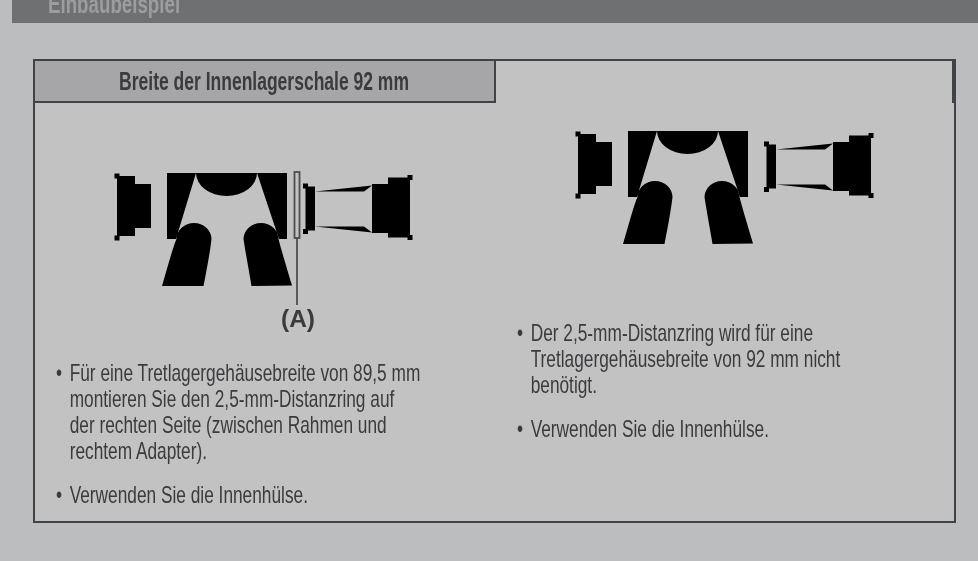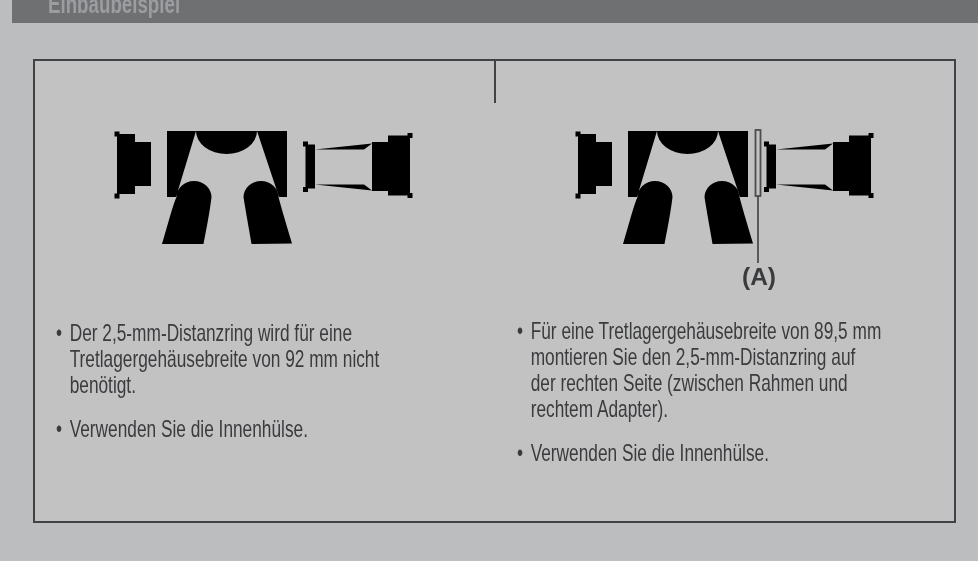--- a/index.html
+++ b/index.html
@@ -67,20 +67,23 @@
       </g>
     </defs>
   </svg>
 
   <div class="topbar">
     <span class="title">Einbaubeispiel</span>
   </div>
 
   <div class="tbl">
 
+    <div class="cell hcell csep">
+      <span class="htext">Breite der Innenlagerschale 92 mm</span>
+    </div>
 
     <div class="cell csep">
       <svg class="diagram" width="459" height="240" viewBox="35 103 459 240">
         <use href="#cup"></use>
         <use href="#shell"></use>
         <use href="#adapter"></use>
       </svg>
       <ul class="cell-text lt">
         <li>
           <span class="ln">Der 2,5-mm-Distanzring wird für eine</span>

